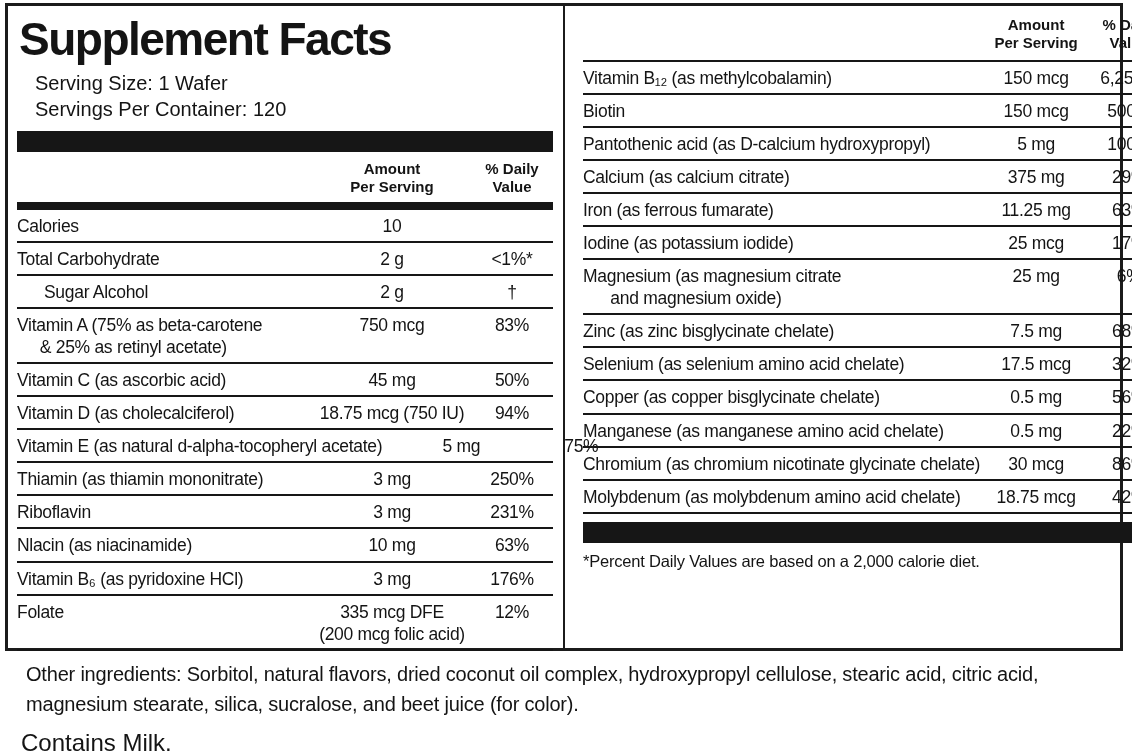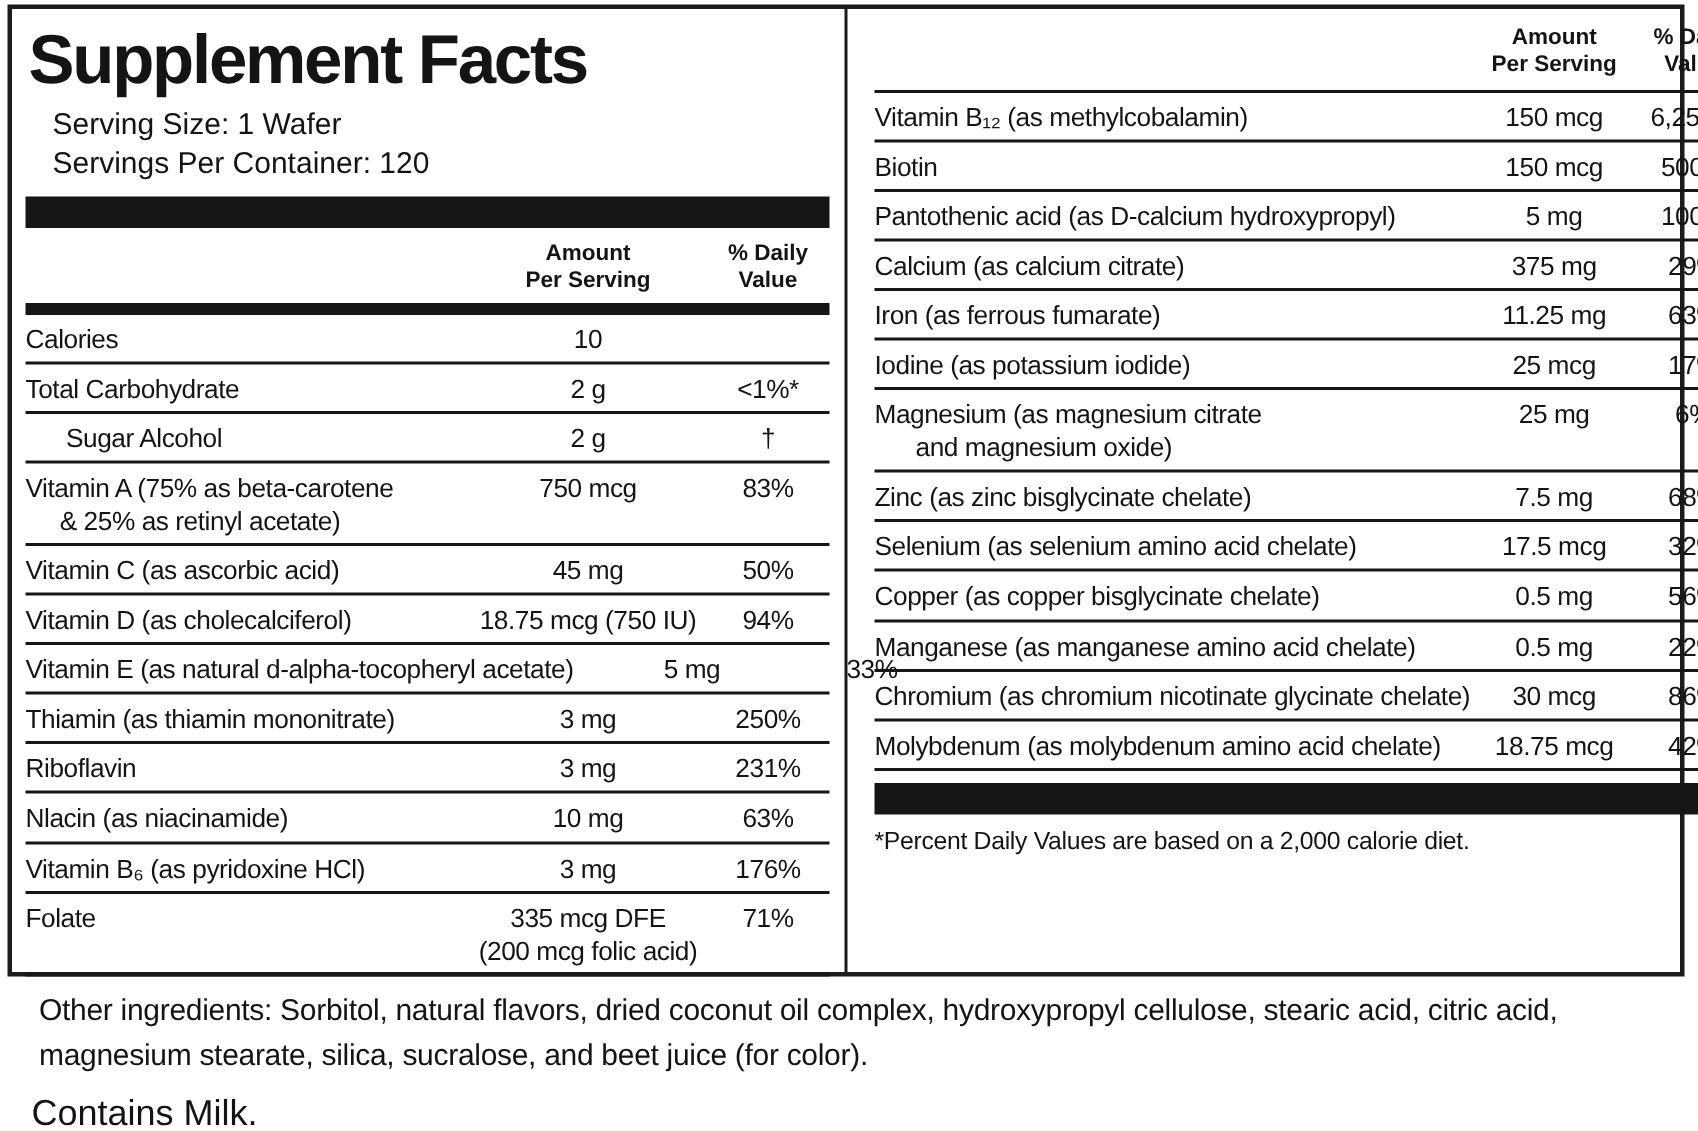--- a/index.html
+++ b/index.html
@@ -143,21 +143,21 @@
 
           <div class="row">
             <div class="nname">Vitamin D (as cholecalciferol)</div>
             <div class="namt">18.75 mcg (750 IU)</div>
             <div class="ndv">94%</div>
           </div>
 
           <div class="row">
             <div class="nname">Vitamin E (as natural d-alpha-tocopheryl acetate)</div>
             <div class="namt">5 mg</div>
-            <div class="ndv">33%</div>
+            <div class="ndv">75%</div>
           </div>
 
           <div class="row">
             <div class="nname">Thiamin (as thiamin mononitrate)</div>
             <div class="namt">3 mg</div>
             <div class="ndv">250%</div>
           </div>
 
           <div class="row">
             <div class="nname">Riboflavin</div>
@@ -174,21 +174,21 @@
           <div class="row">
             <div class="nname">Vitamin B₆ (as pyridoxine HCl)</div>
             <div class="namt">3 mg</div>
             <div class="ndv">176%</div>
           </div>
 
           <div class="row">
             <div class="nname">Folate</div>
             <div class="namt">335 mcg DFE
 (200 mcg folic acid)</div>
-            <div class="ndv">71%</div>
+            <div class="ndv">12%</div>
           </div>
         </div>
     </div>
 
     <div class="col-right">
       <div class="hdr-grid hdr-right">
         <div></div>
         <div>Amount
 Per Serving</div>
         <div>% Daily

